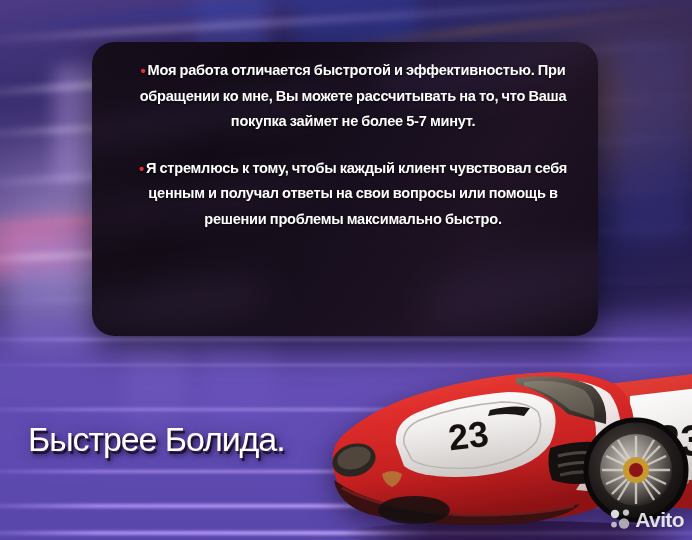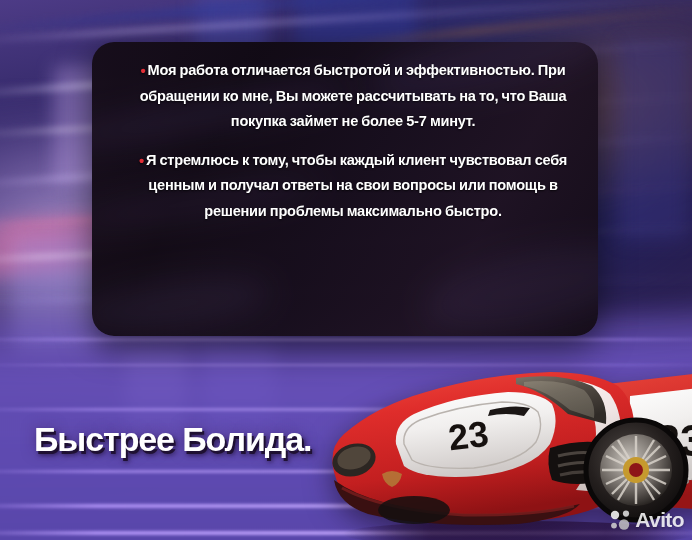--- a/index.html
+++ b/index.html
@@ -138,39 +138,39 @@
     color: #ffffff;
     text-align: center;
     font-weight: bold;
     font-size: 14.6px;
     line-height: 25.5px;
     letter-spacing: -0.25px;
     margin: 0;
     text-shadow: 0 1px 2px rgba(0,0,0,0.75);
     word-spacing: -0.5px;
   }
-  .para + .para { margin-top: 13px; }
+  .para + .para { margin-top: 21px; }
 
   .bullet {
     color: #e02d36;
     font-size: 15px;
     line-height: 0;
     vertical-align: middle;
     margin-right: 2px;
   }
 
   
   #headline {
     position: absolute;
-    left: 34px;
+    left: 28px;
     top: 420px;
     z-index: 6;
     color: #ffffff;
     font-family: "Liberation Sans", sans-serif;
-    font-weight: bold;
+    font-weight: normal;
     font-size: 34px;
     letter-spacing: -1.1px;
     white-space: nowrap;
     text-shadow:
        2px 3px 0px rgba(26,12,40,0.85),
        3px 4px 5px rgba(20,8,34,0.7),
        0 0 14px rgba(60,30,90,0.5);
   }
 
   
@@ -184,21 +184,20 @@
     filter: drop-shadow(0 8px 14px rgba(20,6,30,0.55));
   }
 
   
   #avito-watermark {
     position: absolute;
     right: 8px;
     bottom: 8px;
     z-index: 8;
     display: flex;
-    align-items: center;
     gap: 3px;
     opacity: 0.93;
   }
   #avito-wordmark {
     color: rgba(255,255,255,0.92);
     font-family: "Liberation Sans", sans-serif;
     font-weight: bold;
     font-size: 21px;
     letter-spacing: -0.6px;
     text-shadow: 0 1px 3px rgba(0,0,0,0.35);

